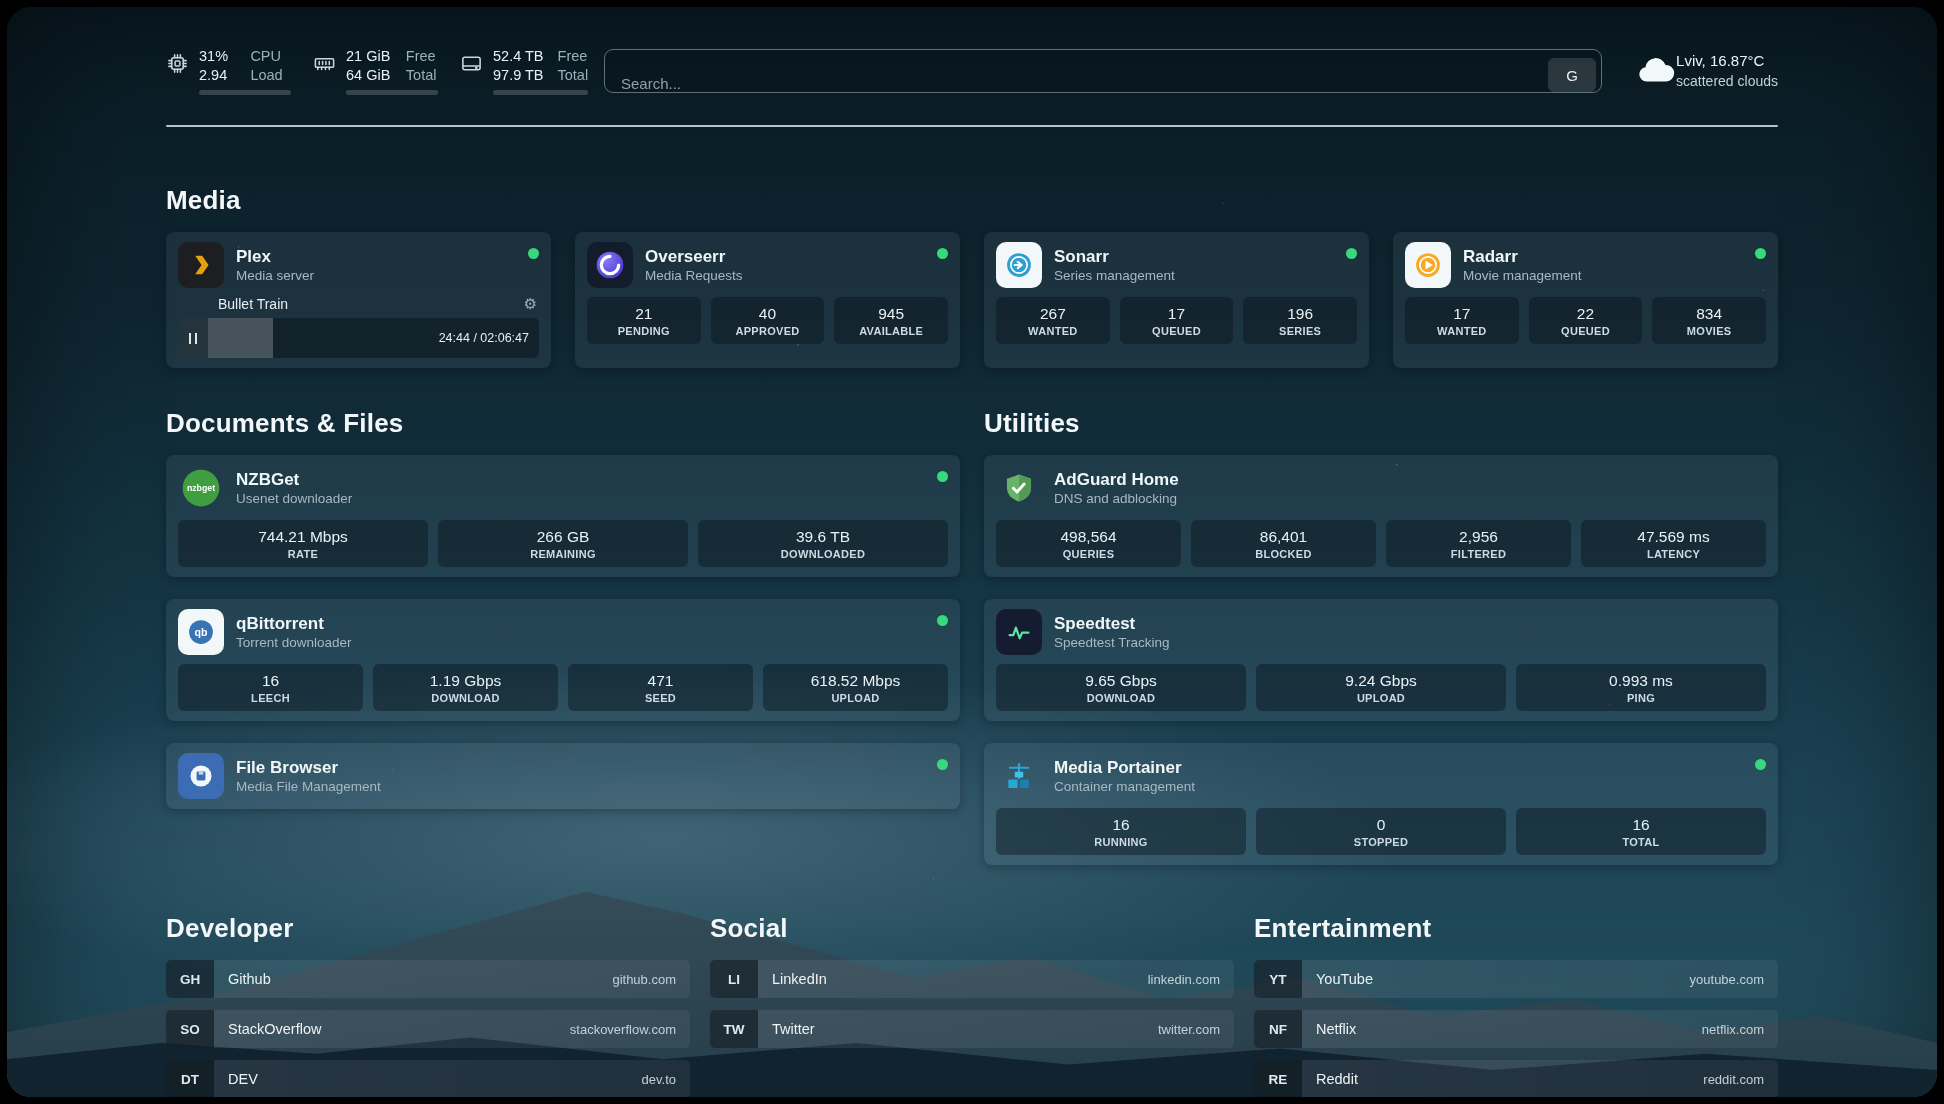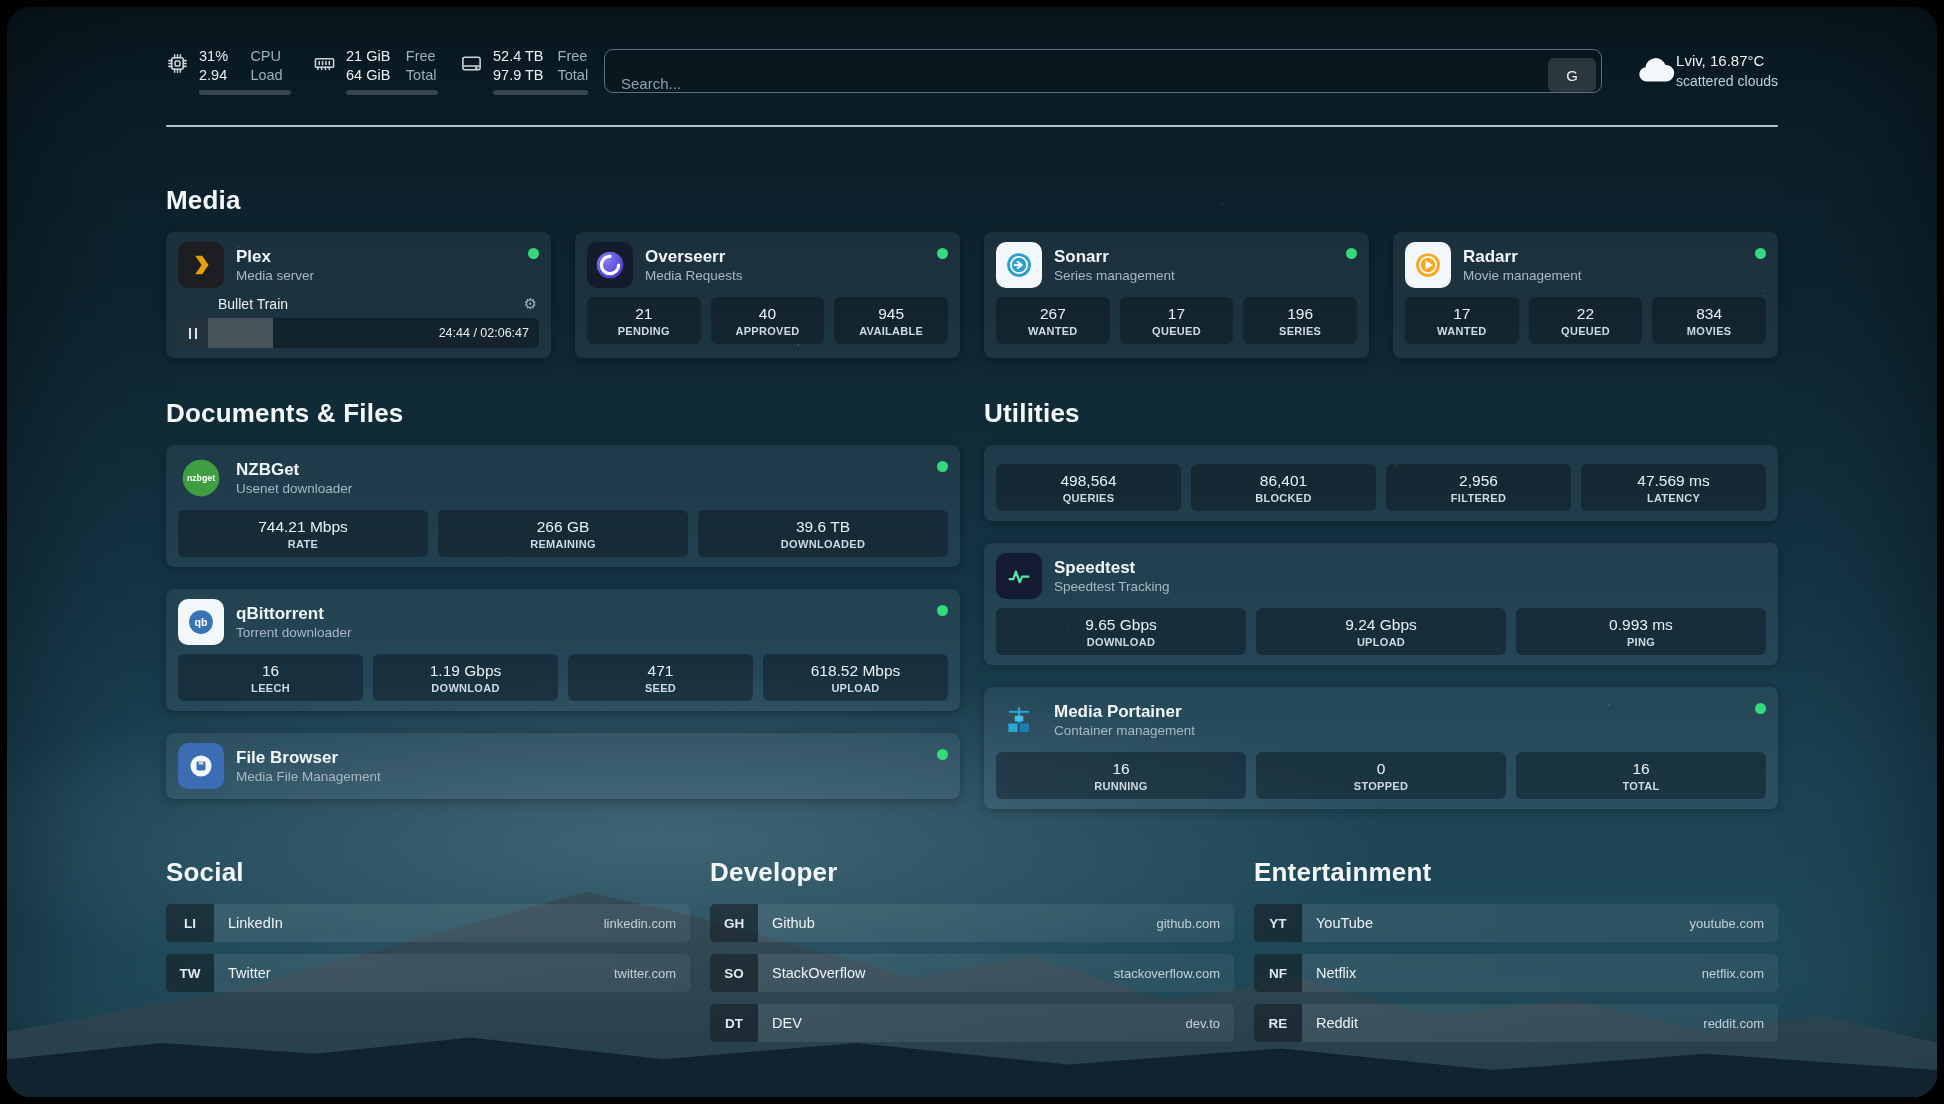--- a/index.html
+++ b/index.html
@@ -89,21 +89,21 @@
   .stats-3 { grid-template-columns:repeat(3,1fr); }
   .stats-4 { grid-template-columns:repeat(4,1fr); }
   .stat { background:rgba(7,17,24,.42); border-radius:6px; text-align:center; padding:7px 4px 6px; }
   .stat-value { font-size:15.5px; color:#eaf1f4; line-height:19px; white-space:nowrap; }
   .stat-label { font-size:11px; font-weight:700; color:#cfdbe2; letter-spacing:.3px; line-height:14px; margin-top:1px; }
 
   
   .np-row { display:flex; align-items:center; margin-top:7px; padding:0 2px;margin-left:38px; }
   .np-title { font-size:14px; color:#e8eef1; flex:1; }
   .gear { color:#9fb2bc; font-size:15px; cursor:pointer; }
-  .pbar-row { display:flex; align-items:center; gap:0; margin-top:5px; height:30px; background:rgba(7,17,24,.5); border-radius:5px; overflow:hidden; }
+  .pbar-row { display:flex; align-items:center; gap:0; margin-top:5px; height:40px; background:rgba(7,17,24,.5); border-radius:5px; overflow:hidden; }
   .pause { width:30px; height:100%; background:rgba(255,255,255,.08); border:none; display:flex; align-items:center; justify-content:center; cursor:pointer; flex:none; }
   .pause-glyph { width:8px; height:11px; border-left:2.5px solid #dfe7ea; border-right:2.5px solid #dfe7ea; }
   .pbar { position:relative; flex:1; height:100%; }
   .pfill { height:100%; background:rgba(255,255,255,.22); }
   .ptime { position:absolute; right:10px; top:50%; transform:translateY(-50%); font-size:12.5px; color:#e8eef1; white-space:nowrap; }
 
   
   .columns { display:grid; grid-template-columns:1fr 1fr; gap:24px; margin-top:40px; align-items:start; }
   .col .section-title { margin-bottom:16px; }
   .col .card { margin-bottom:22px; }
@@ -442,20 +442,33 @@
             </div>
             <span class="dot"></span>
           </div>
         </div>
       </div>
 
       <div class="col">
         <h2 class="section-title">Utilities</h2>
 
         <div class="card">
+          <div class="card-head">
+            <span class="tile tile-adguard">
+              <svg width="34" height="34" viewBox="0 0 24 24">
+                <path d="M12 2.5l8.5 3v6.2c0 5.2-3.7 8.5-8.5 9.8-4.8-1.3-8.5-4.6-8.5-9.8V5.5z" fill="#67b368"></path>
+                <path d="M12 2.5l8.5 3v6.2c0 5.2-3.7 8.5-8.5 9.8z" fill="#539a55"></path>
+                <path d="M8 12.2l2.6 2.6 5-5.6" stroke="#fff" stroke-width="2" fill="none" stroke-linecap="round" stroke-linejoin="round"></path>
+              </svg>
+            </span>
+            <div class="head-text">
+              <div class="svc-name">AdGuard Home</div>
+              <div class="svc-sub">DNS and adblocking</div>
+            </div>
+          </div>
           <div class="stats stats-4">
             <div class="stat">
               <div class="stat-value">498,564</div>
               <div class="stat-label">QUERIES</div>
             </div>
             <div class="stat">
               <div class="stat-value">86,401</div>
               <div class="stat-label">BLOCKED</div>
             </div>
             <div class="stat">
@@ -529,53 +542,53 @@
               <div class="stat-label">TOTAL</div>
             </div>
           </div>
         </div>
       </div>
     </div>
 
     <div class="bookmarks">
 
       <div class="bm-group">
+        <h2 class="section-title">Developer</h2>
+        <div class="bm-row">
+          <span class="bm-abbr">GH</span>
+          <span class="bm-name">Github</span>
+          <span class="bm-url">github.com</span>
+        </div>
+        <div class="bm-row">
+          <span class="bm-abbr">SO</span>
+          <span class="bm-name">StackOverflow</span>
+          <span class="bm-url">stackoverflow.com</span>
+        </div>
+        <div class="bm-row">
+          <span class="bm-abbr">DT</span>
+          <span class="bm-name">DEV</span>
+          <span class="bm-url">dev.to</span>
+        </div>
+      </div>
+
+      <div class="bm-group">
         <h2 class="section-title">Social</h2>
         <div class="bm-row">
           <span class="bm-abbr">LI</span>
           <span class="bm-name">LinkedIn</span>
           <span class="bm-url">linkedin.com</span>
         </div>
         <div class="bm-row">
           <span class="bm-abbr">TW</span>
           <span class="bm-name">Twitter</span>
           <span class="bm-url">twitter.com</span>
         </div>
       </div>
 
       <div class="bm-group">
-        <h2 class="section-title">Developer</h2>
-        <div class="bm-row">
-          <span class="bm-abbr">GH</span>
-          <span class="bm-name">Github</span>
-          <span class="bm-url">github.com</span>
-        </div>
-        <div class="bm-row">
-          <span class="bm-abbr">SO</span>
-          <span class="bm-name">StackOverflow</span>
-          <span class="bm-url">stackoverflow.com</span>
-        </div>
-        <div class="bm-row">
-          <span class="bm-abbr">DT</span>
-          <span class="bm-name">DEV</span>
-          <span class="bm-url">dev.to</span>
-        </div>
-      </div>
-
-      <div class="bm-group">
         <h2 class="section-title">Entertainment</h2>
         <div class="bm-row">
           <span class="bm-abbr">YT</span>
           <span class="bm-name">YouTube</span>
           <span class="bm-url">youtube.com</span>
         </div>
         <div class="bm-row">
           <span class="bm-abbr">NF</span>
           <span class="bm-name">Netflix</span>
           <span class="bm-url">netflix.com</span>

